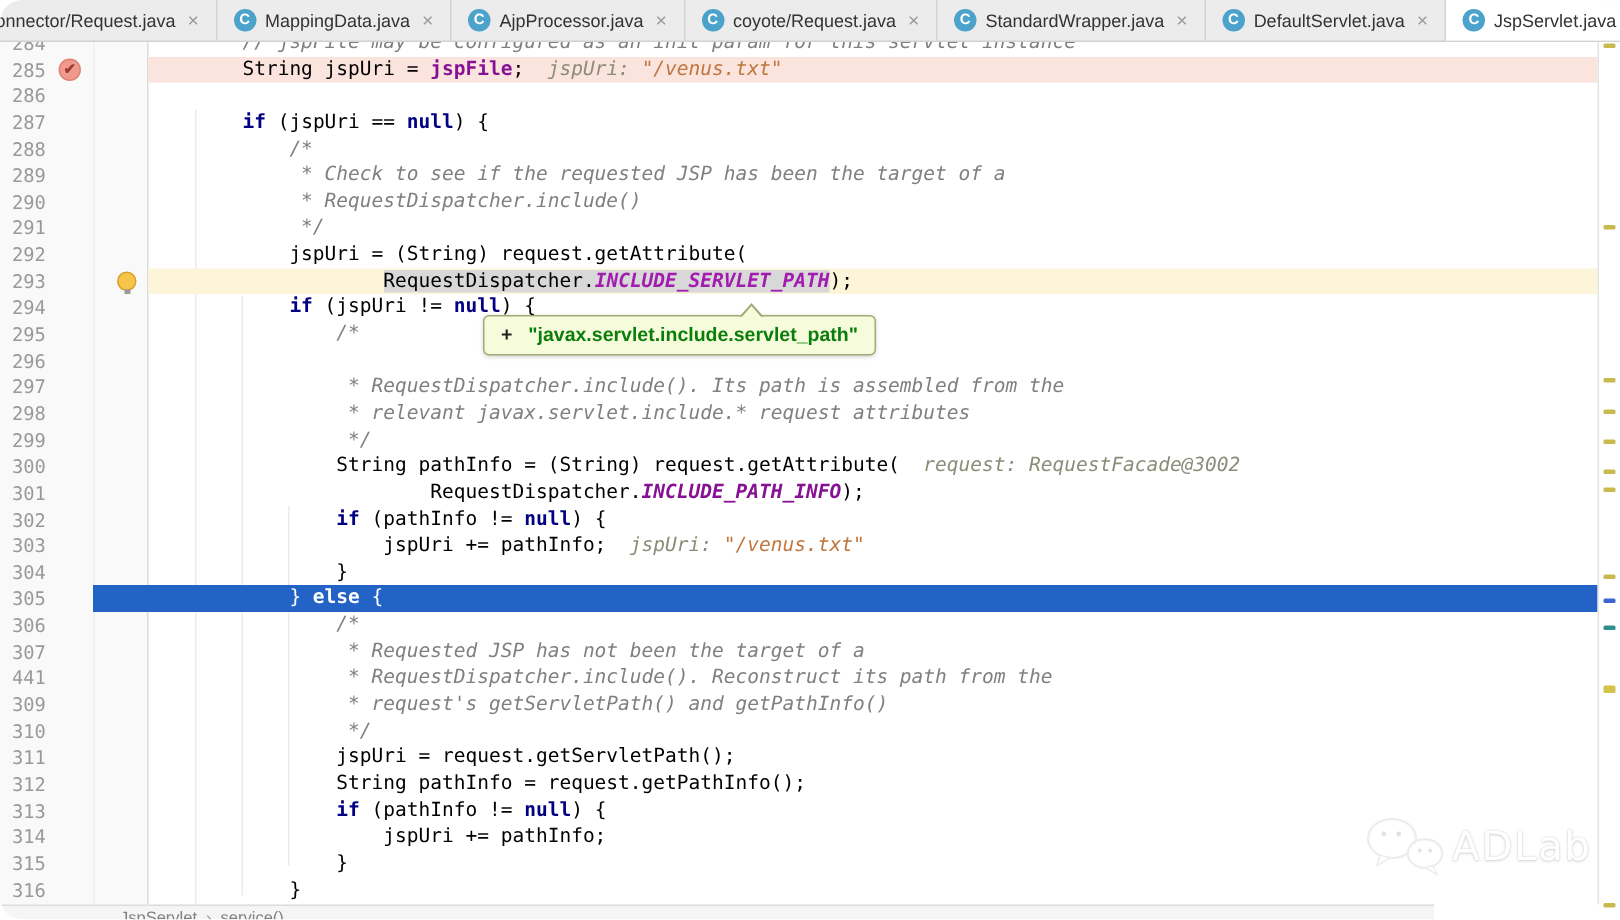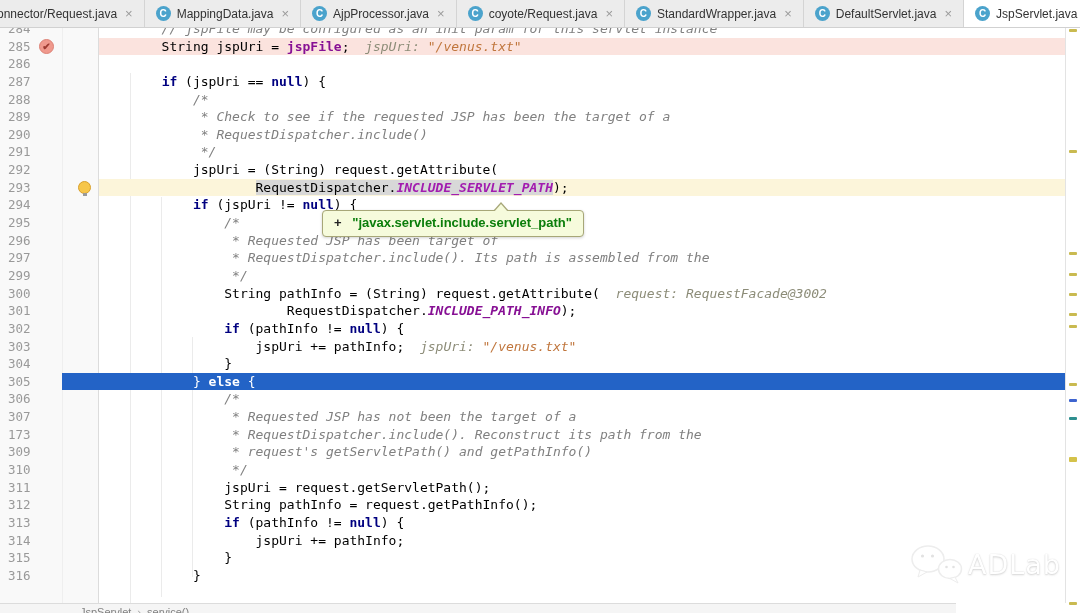--- a/index.html
+++ b/index.html
@@ -1,17 +1,17 @@
 <!DOCTYPE html>
 <html><head>
 <meta charset="utf-8">
 <style>
   html,body{margin:0;padding:0;}
   #app{position:relative;width:1080px;height:613px;background:#ffffff;overflow:hidden;
-       font-family:"Liberation Sans",sans-serif;}
+       font-family:"Liberation Sans",sans-serif;border-radius:15px;}
 
   
   #tabbar{position:absolute;left:0;top:0;width:1080px;height:27px;background:#ececec;
           border-bottom:1px solid #d1d1d1;display:flex;align-items:stretch;z-index:30;}
   .tab{display:flex;align-items:center;gap:6px;padding:0 11px;border-right:1px solid #d4d4d4;
        font-size:12px;color:#333;white-space:nowrap;cursor:default;}
   .tab.active{background:#ffffff;}
   .tab.clipped{margin-left:-14px;}
   .cicon{width:15px;height:15px;border-radius:50%;background:#4ba3cc;color:#fff;
          font-size:10px;font-weight:bold;display:flex;align-items:center;justify-content:center;flex:0 0 15px;}
@@ -178,25 +178,28 @@
         <div class="row">
           <span class="lnum">294</span>
           <pre><span class="s-p">            </span><span class="s-k">if</span><span class="s-p"> (jspUri != </span><span class="s-k">null</span><span class="s-p">) {</span></pre>
         </div>
         <div class="row">
           <span class="lnum">295</span>
           <pre><span class="s-m">                /*</span></pre>
         </div>
         <div class="row">
           <span class="lnum">296</span>
-          <pre><span class="s-m">                 * Requested JSP has been target of</span></pre>
         </div>
         <div class="row">
           <span class="lnum">297</span>
           <pre><span class="s-m">                 * RequestDispatcher.include(). Its path is assembled from the</span></pre>
+        </div>
+        <div class="row">
+          <span class="lnum">298</span>
+          <pre><span class="s-m">                 * relevant javax.servlet.include.* request attributes</span></pre>
         </div>
         <div class="row">
           <span class="lnum">299</span>
           <pre><span class="s-m">                 */</span></pre>
         </div>
         <div class="row">
           <span class="lnum">300</span>
           <pre><span class="s-p">                String pathInfo = (String) request.getAttribute(</span><span class="s-h">  request: RequestFacade@3002</span></pre>
         </div>
         <div class="row">
@@ -221,21 +224,21 @@
         </div>
         <div class="row">
           <span class="lnum">306</span>
           <pre><span class="s-m">                /*</span></pre>
         </div>
         <div class="row">
           <span class="lnum">307</span>
           <pre><span class="s-m">                 * Requested JSP has not been the target of a</span></pre>
         </div>
         <div class="row">
-          <span class="lnum">173</span>
+          <span class="lnum">441</span>
           <pre><span class="s-m">                 * RequestDispatcher.include(). Reconstruct its path from the</span></pre>
         </div>
         <div class="row">
           <span class="lnum">309</span>
           <pre><span class="s-m">                 * request's getServletPath() and getPathInfo()</span></pre>
         </div>
         <div class="row">
           <span class="lnum">310</span>
           <pre><span class="s-m">                 */</span></pre>
         </div>

